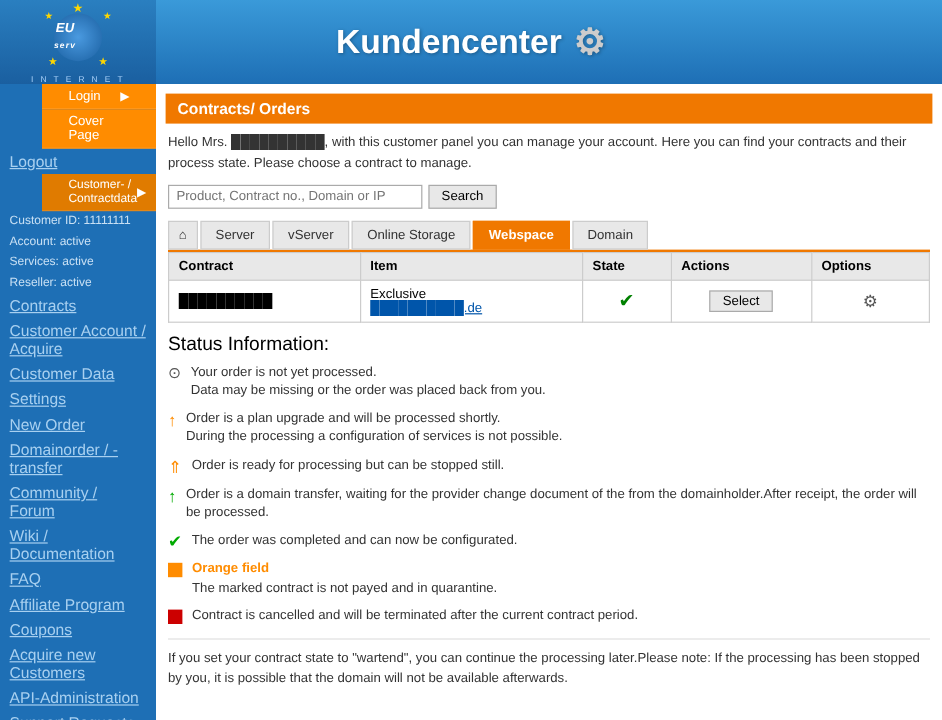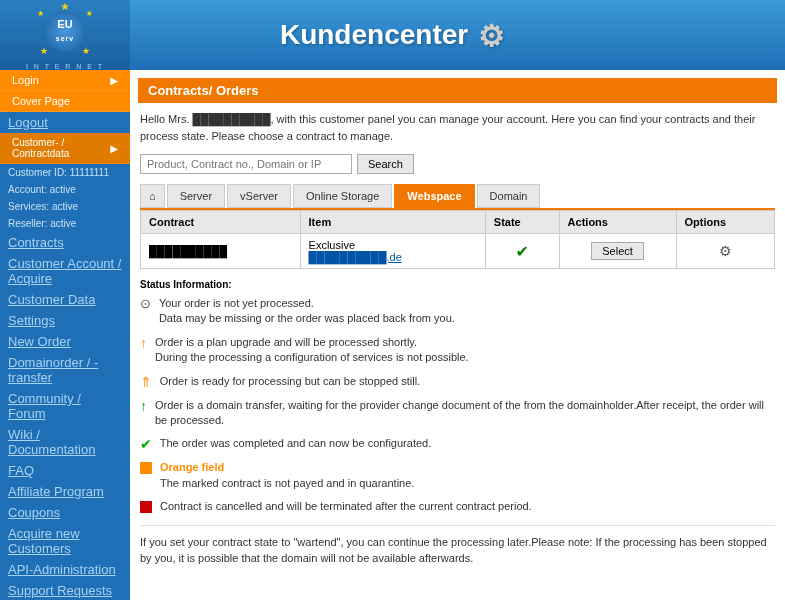--- a/index.html
+++ b/index.html
@@ -9,21 +9,21 @@
     .header { background: linear-gradient(to bottom, #3a9ad9, #1e6fb5); height: 70px; display: flex; align-items: center; justify-content: center; position: relative; }
     .header-logo { position: absolute; left: 0; top: 0; width: 130px; height: 70px; display: flex; align-items: center; justify-content: center; background: linear-gradient(to bottom, #2a7fc0, #1a5fa0); }
     .header-title { color: white; font-size: 28px; font-weight: bold; text-shadow: 1px 1px 3px rgba(0,0,0,0.3); display: flex; align-items: center; gap: 10px; }
     .gear-icon { font-size: 30px; color: #ccc; }
 
     
     .main-layout { display: flex; width: 785px; }
 
     
     .sidebar { width: 130px; background: #1e6fb5; min-height: 530px; flex-shrink: 0; }
-    .sidebar-item { padding: 4px 12px; color: white; font-size: 11px; cursor: pointer; border-bottom: 1px solid rgba(255,255,255,0.1); }
+    .sidebar-item { padding: 4px 22px; color: white; font-size: 11px; cursor: pointer; border-bottom: 1px solid rgba(255,255,255,0.1); margin-left: 35px; }
     .sidebar-item.active { background: #ff8c00; display: flex; align-items: center; justify-content: space-between; }
     .sidebar-item.active2 { background: #e07b00; display: flex; align-items: center; justify-content: space-between; }
     .sidebar-item.orange { background: #ff8c00; }
     .sidebar-link { padding: 3px 8px; color: #a8d0f0; font-size: 13px; cursor: pointer; text-decoration: underline; }
     .sidebar-label { padding: 3px 8px; color: #c8e0f4; font-size: 10px; }
     .arrow-right { font-size: 10px; }
 
     
     .content { flex: 1; padding: 0; background: #fff; }
 
@@ -50,21 +50,21 @@
     .contracts-table { width: 100%; border-collapse: collapse; margin-top: 0; font-size: 11px; }
     .contracts-table th { background: #e8e8e8; border: 1px solid #ccc; padding: 5px 8px; text-align: left; font-weight: bold; }
     .contracts-table td { border: 1px solid #ccc; padding: 5px 8px; vertical-align: middle; }
     .contracts-table tr:nth-child(even) { background: #f9f9f9; }
     .select-btn { background: #e8e8e8; border: 1px solid #aaa; padding: 2px 10px; font-size: 11px; cursor: pointer; }
     .checkmark { color: green; font-size: 16px; }
     .gear-small { color: #555; font-size: 14px; cursor: pointer; }
 
     
     .status-section { margin-top: 10px; }
-    .status-title { font-weight: bold; font-size: 10px; margin-bottom: 6px; }
+    .status-title { font-weight: normal; font-size: 16px; margin-bottom: 6px; }
     .status-item { display: flex; gap: 8px; margin-bottom: 8px; align-items: flex-start; }
     .status-text { font-size: 11px; color: #333; line-height: 1.4; }
     .orange-field { color: #ff8c00; font-weight: bold; }
     .arrow-up { color: #ff8c00; font-size: 14px; }
     .arrow-up-green { color: #00aa00; font-size: 14px; }
     .clock-icon { color: #555; font-size: 13px; }
     .arrow-partial { color: #ff8c00; font-size: 14px; }
     .checkmark-green { color: #00aa00; font-size: 14px; }
 
     .footer-note { font-size: 11px; color: #333; margin-top: 10px; border-top: 1px solid #e0e0e0; padding-top: 8px; line-height: 1.5; }
@@ -80,21 +80,21 @@
     <div class="eu-logo">
       <div style="display:flex;align-items:center;gap:3px;">
         <div style="position:relative;width:60px;height:60px;">
 
           <div style="position:absolute;top:0;left:50%;transform:translateX(-50%);color:#ffd700;font-size:10px;">★</div>
           <div style="position:absolute;top:8px;right:2px;color:#ffd700;font-size:8px;">★</div>
           <div style="position:absolute;top:8px;left:2px;color:#ffd700;font-size:8px;">★</div>
           <div style="position:absolute;bottom:5px;right:5px;color:#ffd700;font-size:9px;">★</div>
           <div style="position:absolute;bottom:5px;left:5px;color:#ffd700;font-size:9px;">★</div>
           <div style="position:absolute;bottom:12px;left:50%;transform:translateX(-50%);color:#ffd700;font-size:8px;">★</div>
-          <div style="position:absolute;top:50%;left:50%;transform:translate(-50%,-50%);background:radial-gradient(circle,#4a9ae0,#1a5fa0);border-radius:50%;width:40px;height:40px;display:flex;align-items:center;justify-content:center;">
+          <div style="position:absolute;top:50%;left:50%;transform:translate(-50%,-50%);background:radial-gradient(circle,#4a9ae0,#1a5fa0);border-radius:50%;width:40px;height:40px;display:flex;align-items:center;font-style:italic;">
             <span style="color:white;font-size:11px;font-weight:bold;line-height:1.1;text-align:center;">EU<br><span style="font-size:7px;letter-spacing:1px;">serv</span></span>
           </div>
         </div>
       </div>
       <div style="color:#a8d0f8;font-size:7px;letter-spacing:2px;margin-top:2px;">I N T E R N E T</div>
     </div>
   </div>
   <div class="header-title">
     <span>Kundencenter</span>
     <span class="gear-icon">⚙</span>

